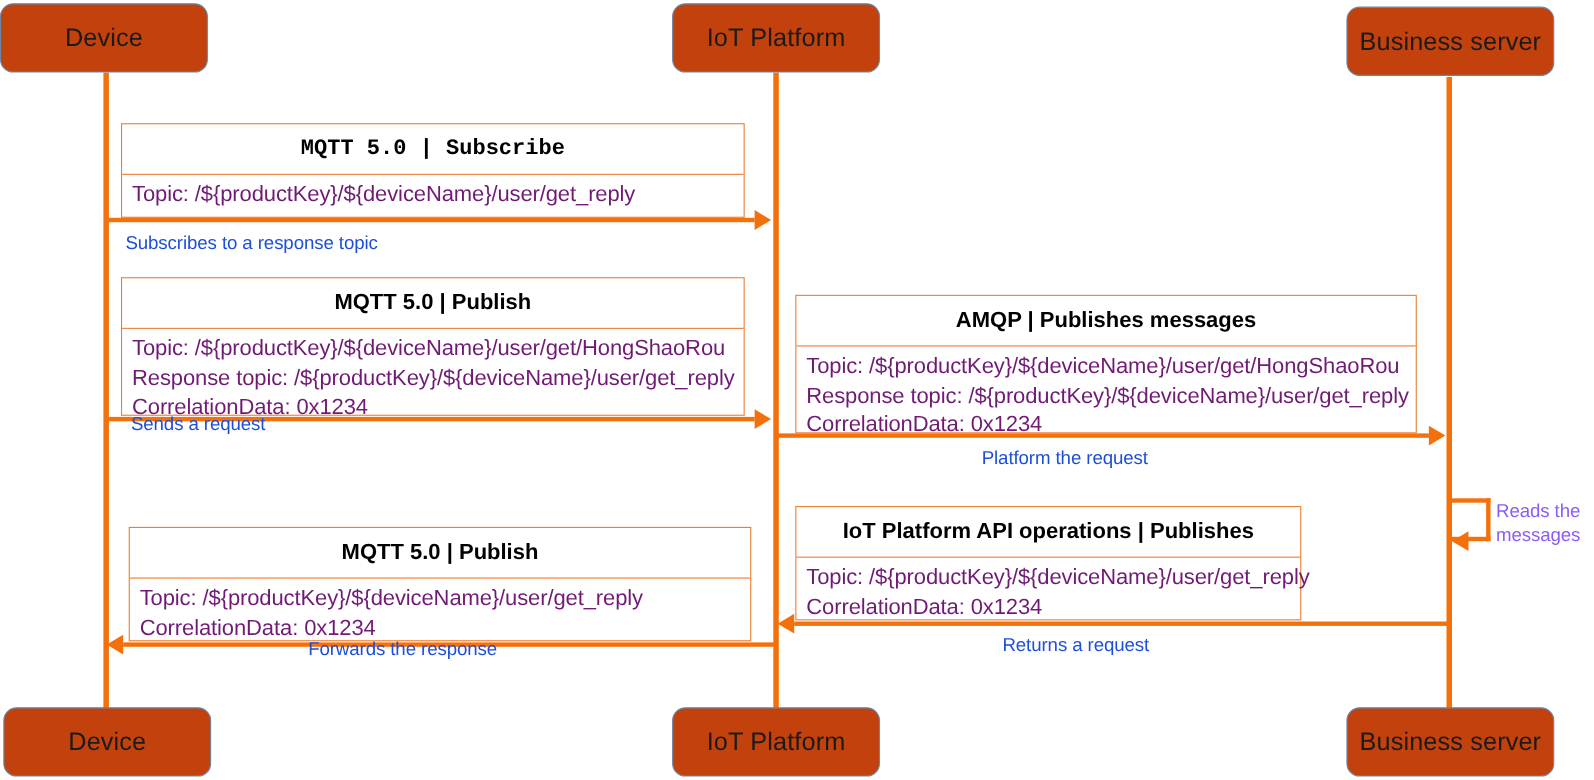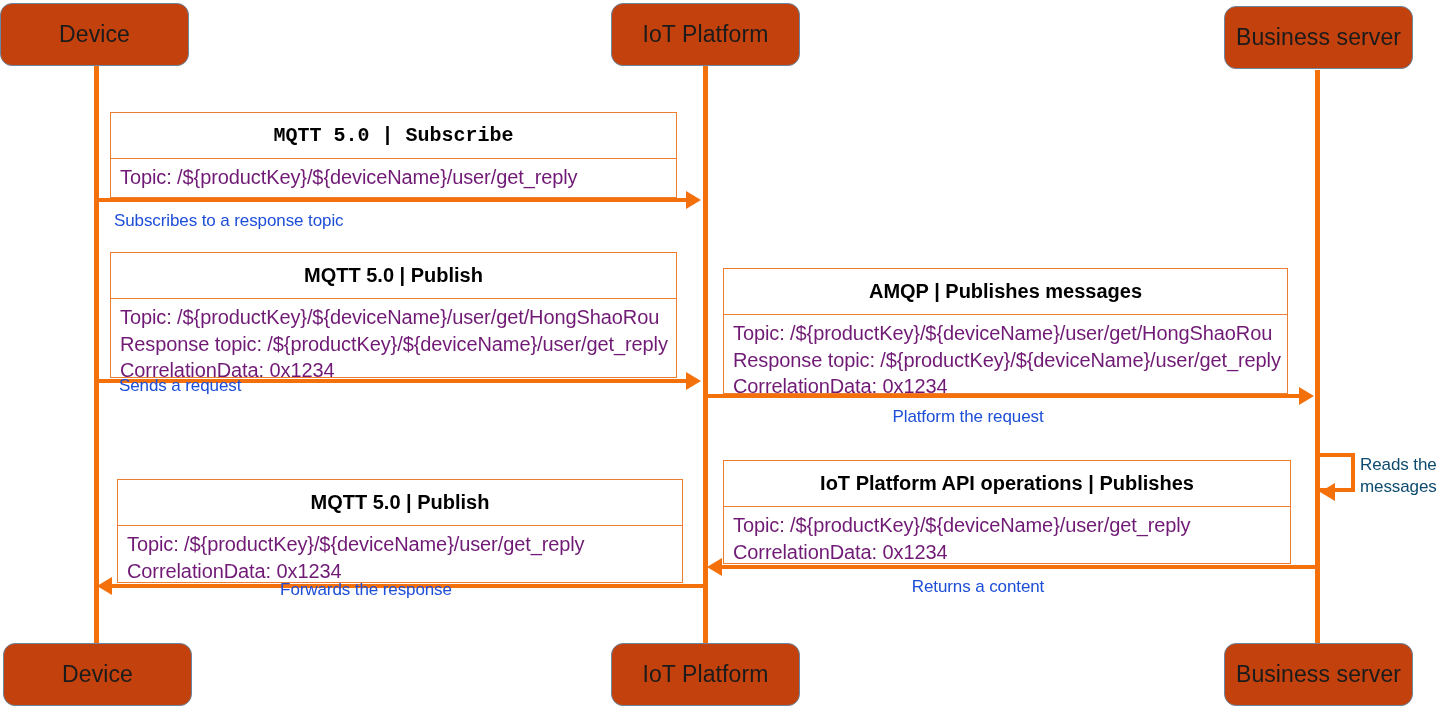--- a/index.html
+++ b/index.html
@@ -121,21 +121,21 @@
   .selfloop {
     position: absolute;
     box-sizing: border-box;
     border: 4px solid #F3700A;
     border-left: none;
     background: transparent;
   }
   .selfloop-caption {
     position: absolute;
     font-size: 17px;
-    color: #0c4a6e;
+    color: #8b5cf6;
     line-height: 1.3;
     letter-spacing: -0.1px;
   }
 </style>
 </head>
 <body>
 
 <div id="canvas">
 
   <div class="lifeline" style="left:94px; top:66px; height:578px;"></div>
@@ -197,30 +197,30 @@
   <div class="arrowhead right" style="left:1299px; top:387px;"></div>
   <div class="caption center" style="left:968px; top:406px;">Platform the request</div>
 
   <div class="selfloop" style="left:1318px; top:453px; width:37px; height:39px;"></div>
   <div class="arrowhead left" style="left:1320px; top:483px;"></div>
   <div class="selfloop-caption" style="left:1360px; top:454px;">
     <div>Reads the</div>
     <div>messages</div>
   </div>
 
-  <div class="notebox" style="left:723px; top:460px; width:568px; height:104px;">
+  <div class="notebox" style="left:723px; top:460px; width:460px; height:104px;">
     <div class="nb-title" style="height:46px;">IoT Platform API operations | Publishes</div>
     <div class="nb-body">
       <div class="nb-line">Topic: /${productKey}/${deviceName}/user/get_reply</div>
       <div class="nb-line">CorrelationData: 0x1234</div>
     </div>
   </div>
   <div class="arrow-line" style="left:722px; top:565px; width:596px;"></div>
   <div class="arrowhead left" style="left:707px; top:558px;"></div>
-  <div class="caption center" style="left:978px; top:576px;">Returns a content</div>
+  <div class="caption center" style="left:978px; top:576px;">Returns a request</div>
 
   <div class="notebox" style="left:117px; top:479px; width:566px; height:104px;">
     <div class="nb-title" style="height:46px;">MQTT 5.0 | Publish</div>
     <div class="nb-body">
       <div class="nb-line">Topic: /${productKey}/${deviceName}/user/get_reply</div>
       <div class="nb-line">CorrelationData: 0x1234</div>
     </div>
   </div>
   <div class="arrow-line" style="left:112px; top:584px; width:594px;"></div>
   <div class="arrowhead left" style="left:97px; top:577px;"></div>

